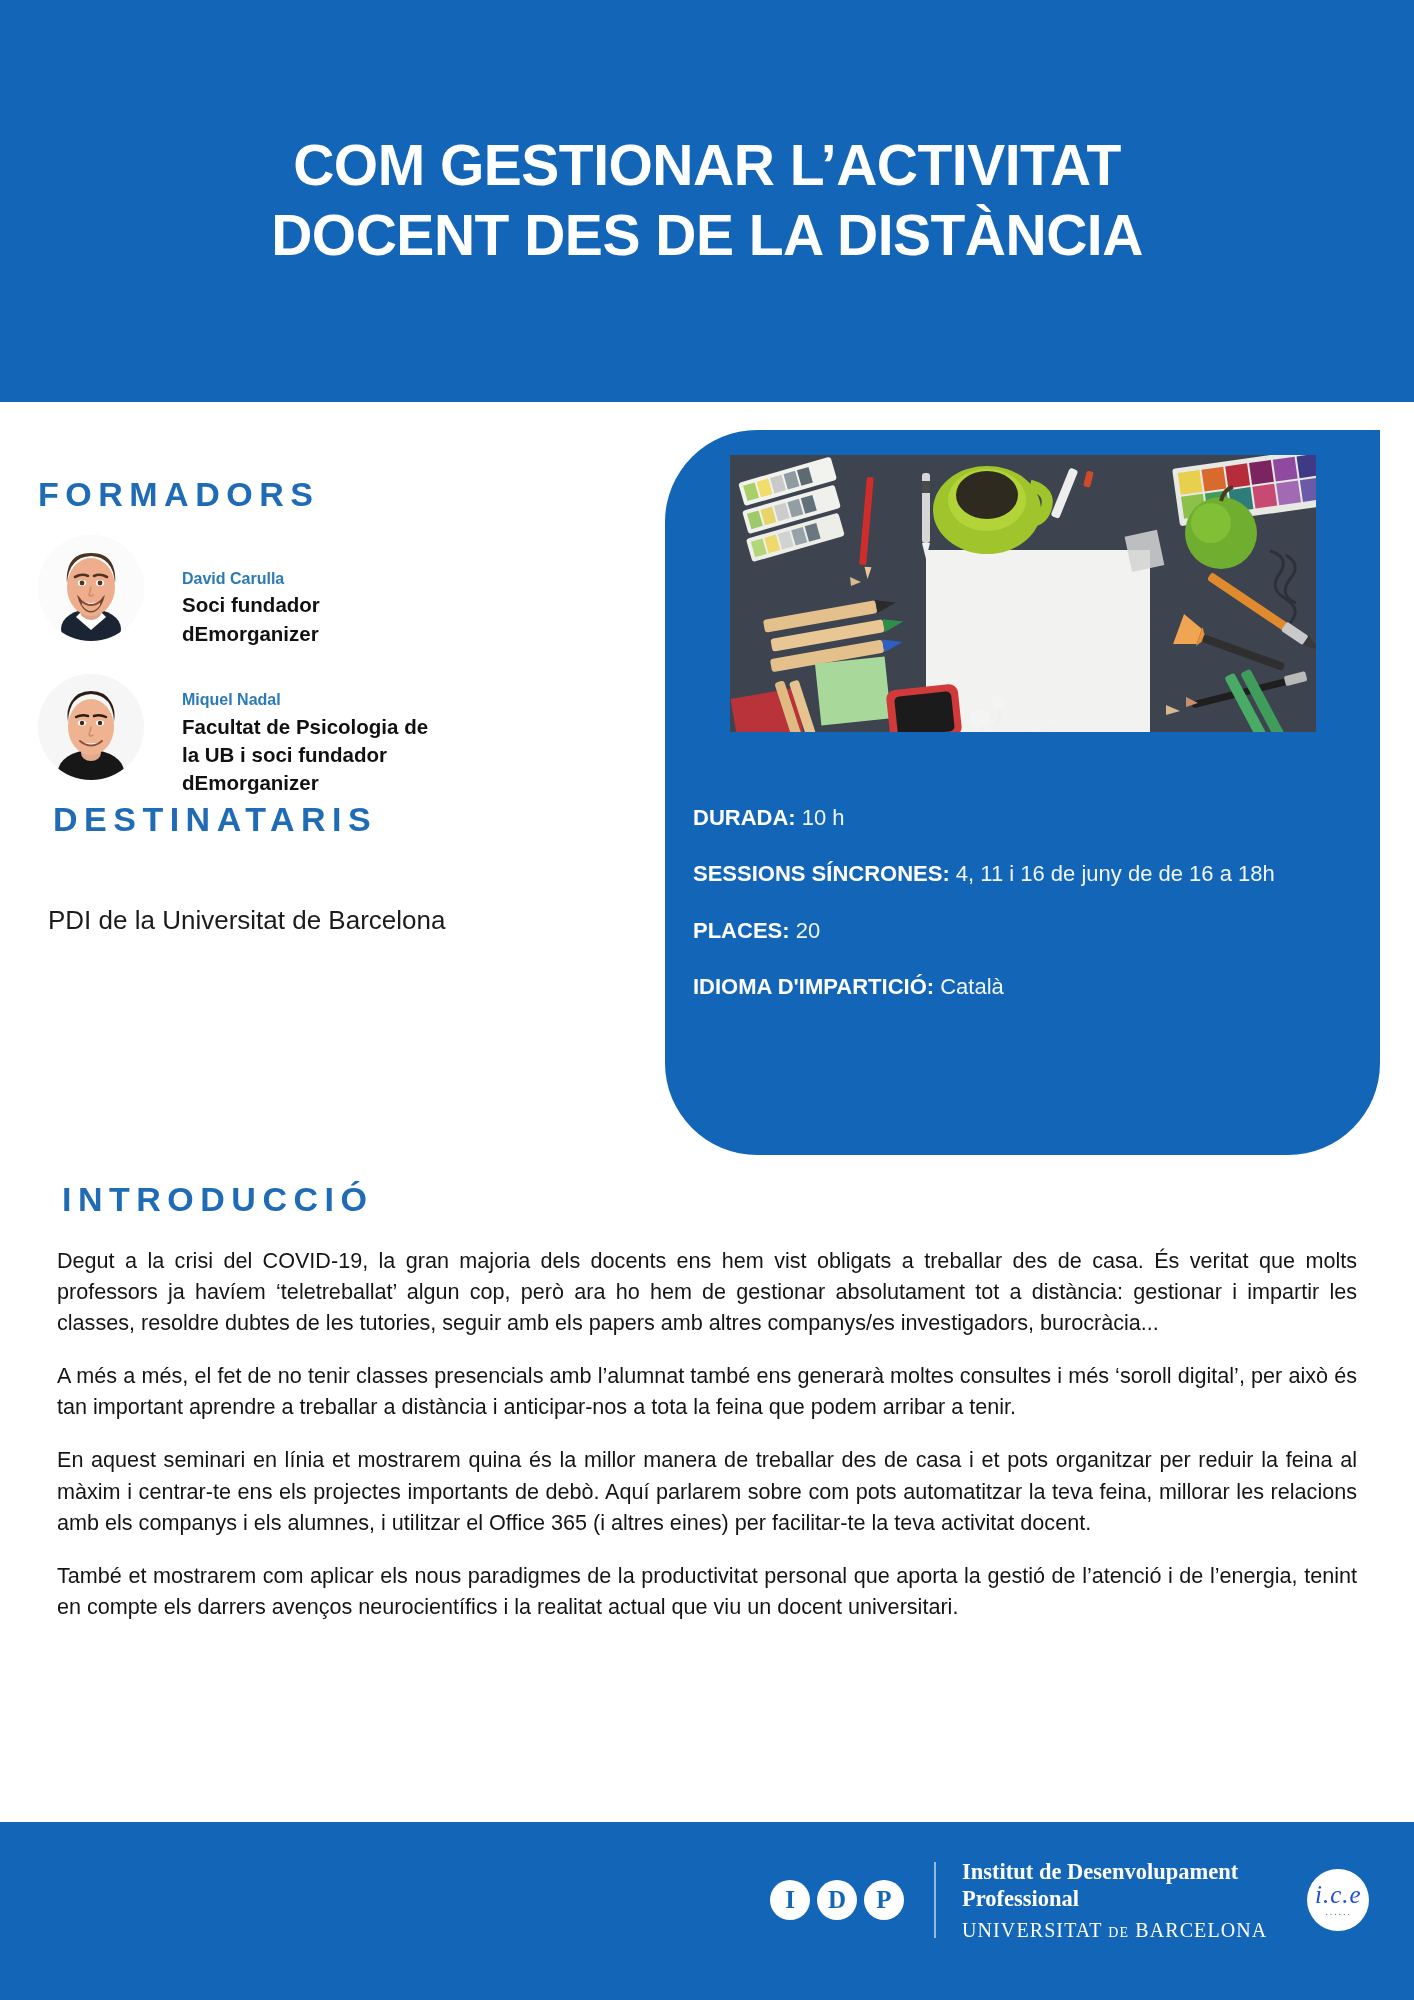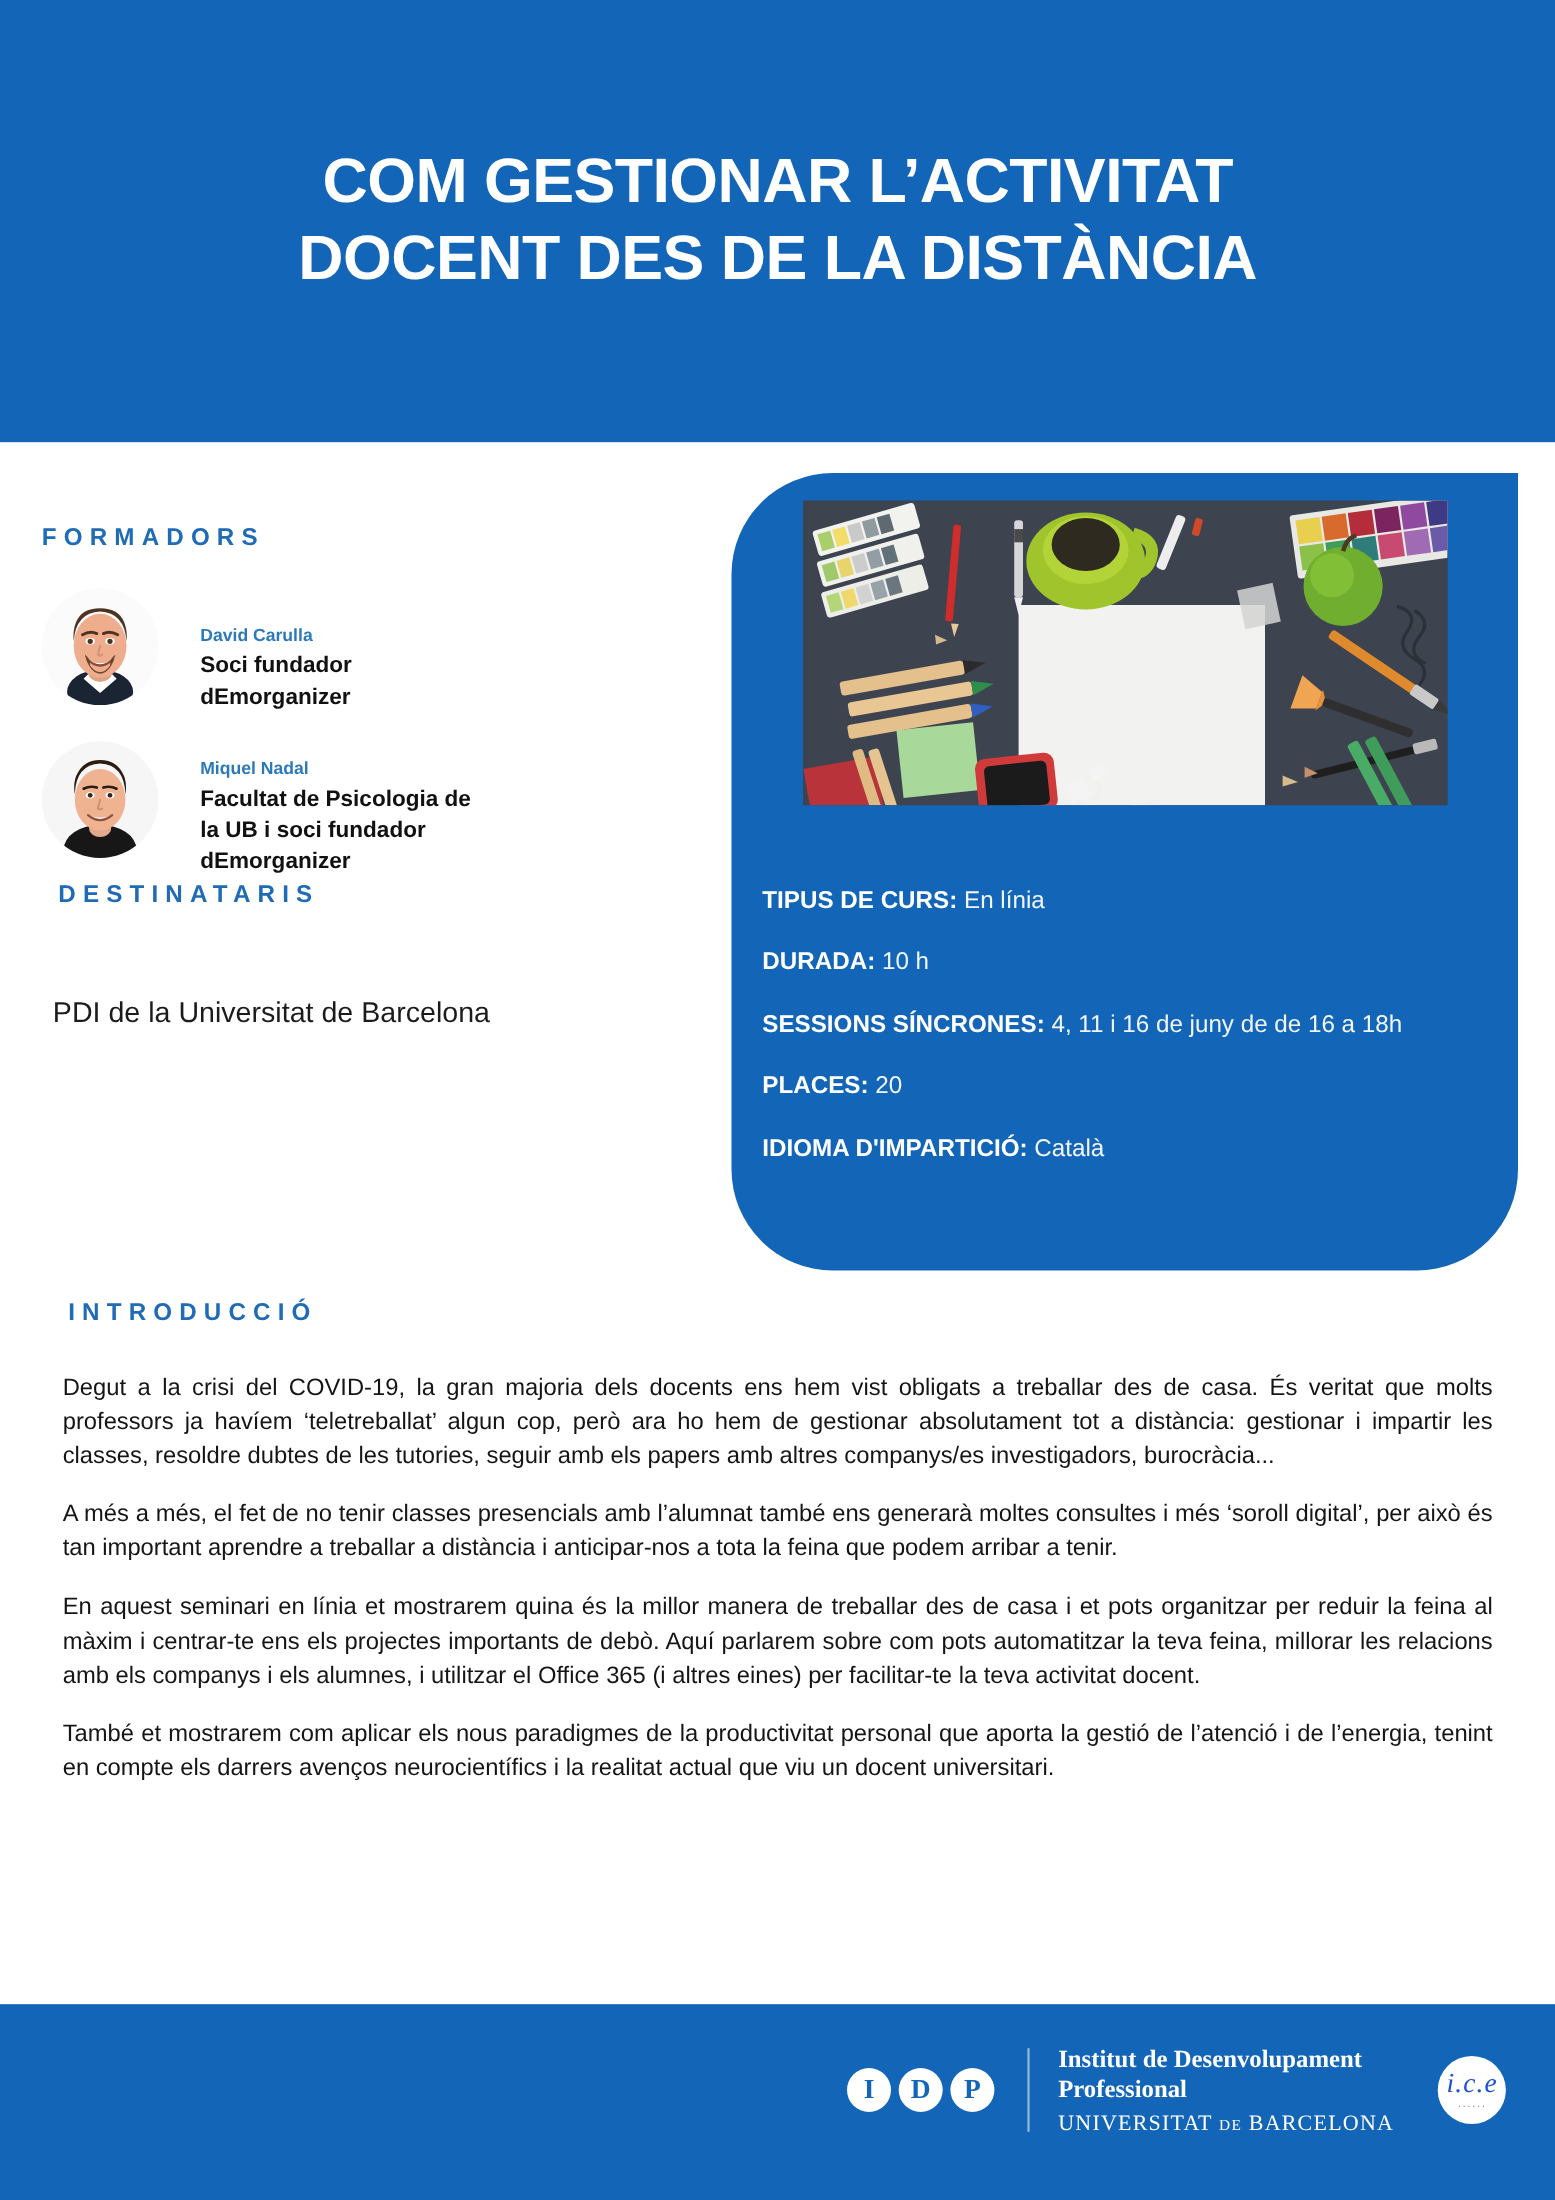--- a/index.html
+++ b/index.html
@@ -35,21 +35,21 @@
     line-height: 1.22;
     text-align: center;
     letter-spacing: -0.5px;
     width: 1160px;
   }
   .header-title .line { display: block; white-space: nowrap; }
 
   
   .section-head {
     color: #1f6bb5;
-    font-size: 22px;
+    font-size: 34px;
     font-weight: 700;
     letter-spacing: 6.5px;
   }
   .formadors-head {
     position: absolute;
     left: 38px; top: 475px;
   }
   .trainers {
     position: absolute;
     left: 38px; top: 535px;
@@ -428,24 +428,20 @@
         <rect x="492" y="240" width="80" height="11" rx="3" fill="#3f9c5a"></rect>
         <polygon points="572,240 590,245 572,251" fill="#2b2b2b"></polygon>
         <rect x="488" y="256" width="80" height="11" rx="3" fill="#49ab66"></rect>
         <polygon points="568,256 586,261 568,267" fill="#2b2b2b"></polygon>
       </g>
     </svg>
   </div>
 
   <div class="info-list">
     <div class="info-row">
-      <b>TIPUS DE CURS:</b>
-      <span class="val">En línia</span>
-    </div>
-    <div class="info-row">
       <b>DURADA:</b>
       <span class="val">10 h</span>
     </div>
     <div class="info-row">
       <b>SESSIONS SÍNCRONES:</b>
       <span class="val">4, 11 i 16 de juny de de 16 a 18h</span>
     </div>
     <div class="info-row">
       <b>PLACES:</b>
       <span class="val">20</span>

